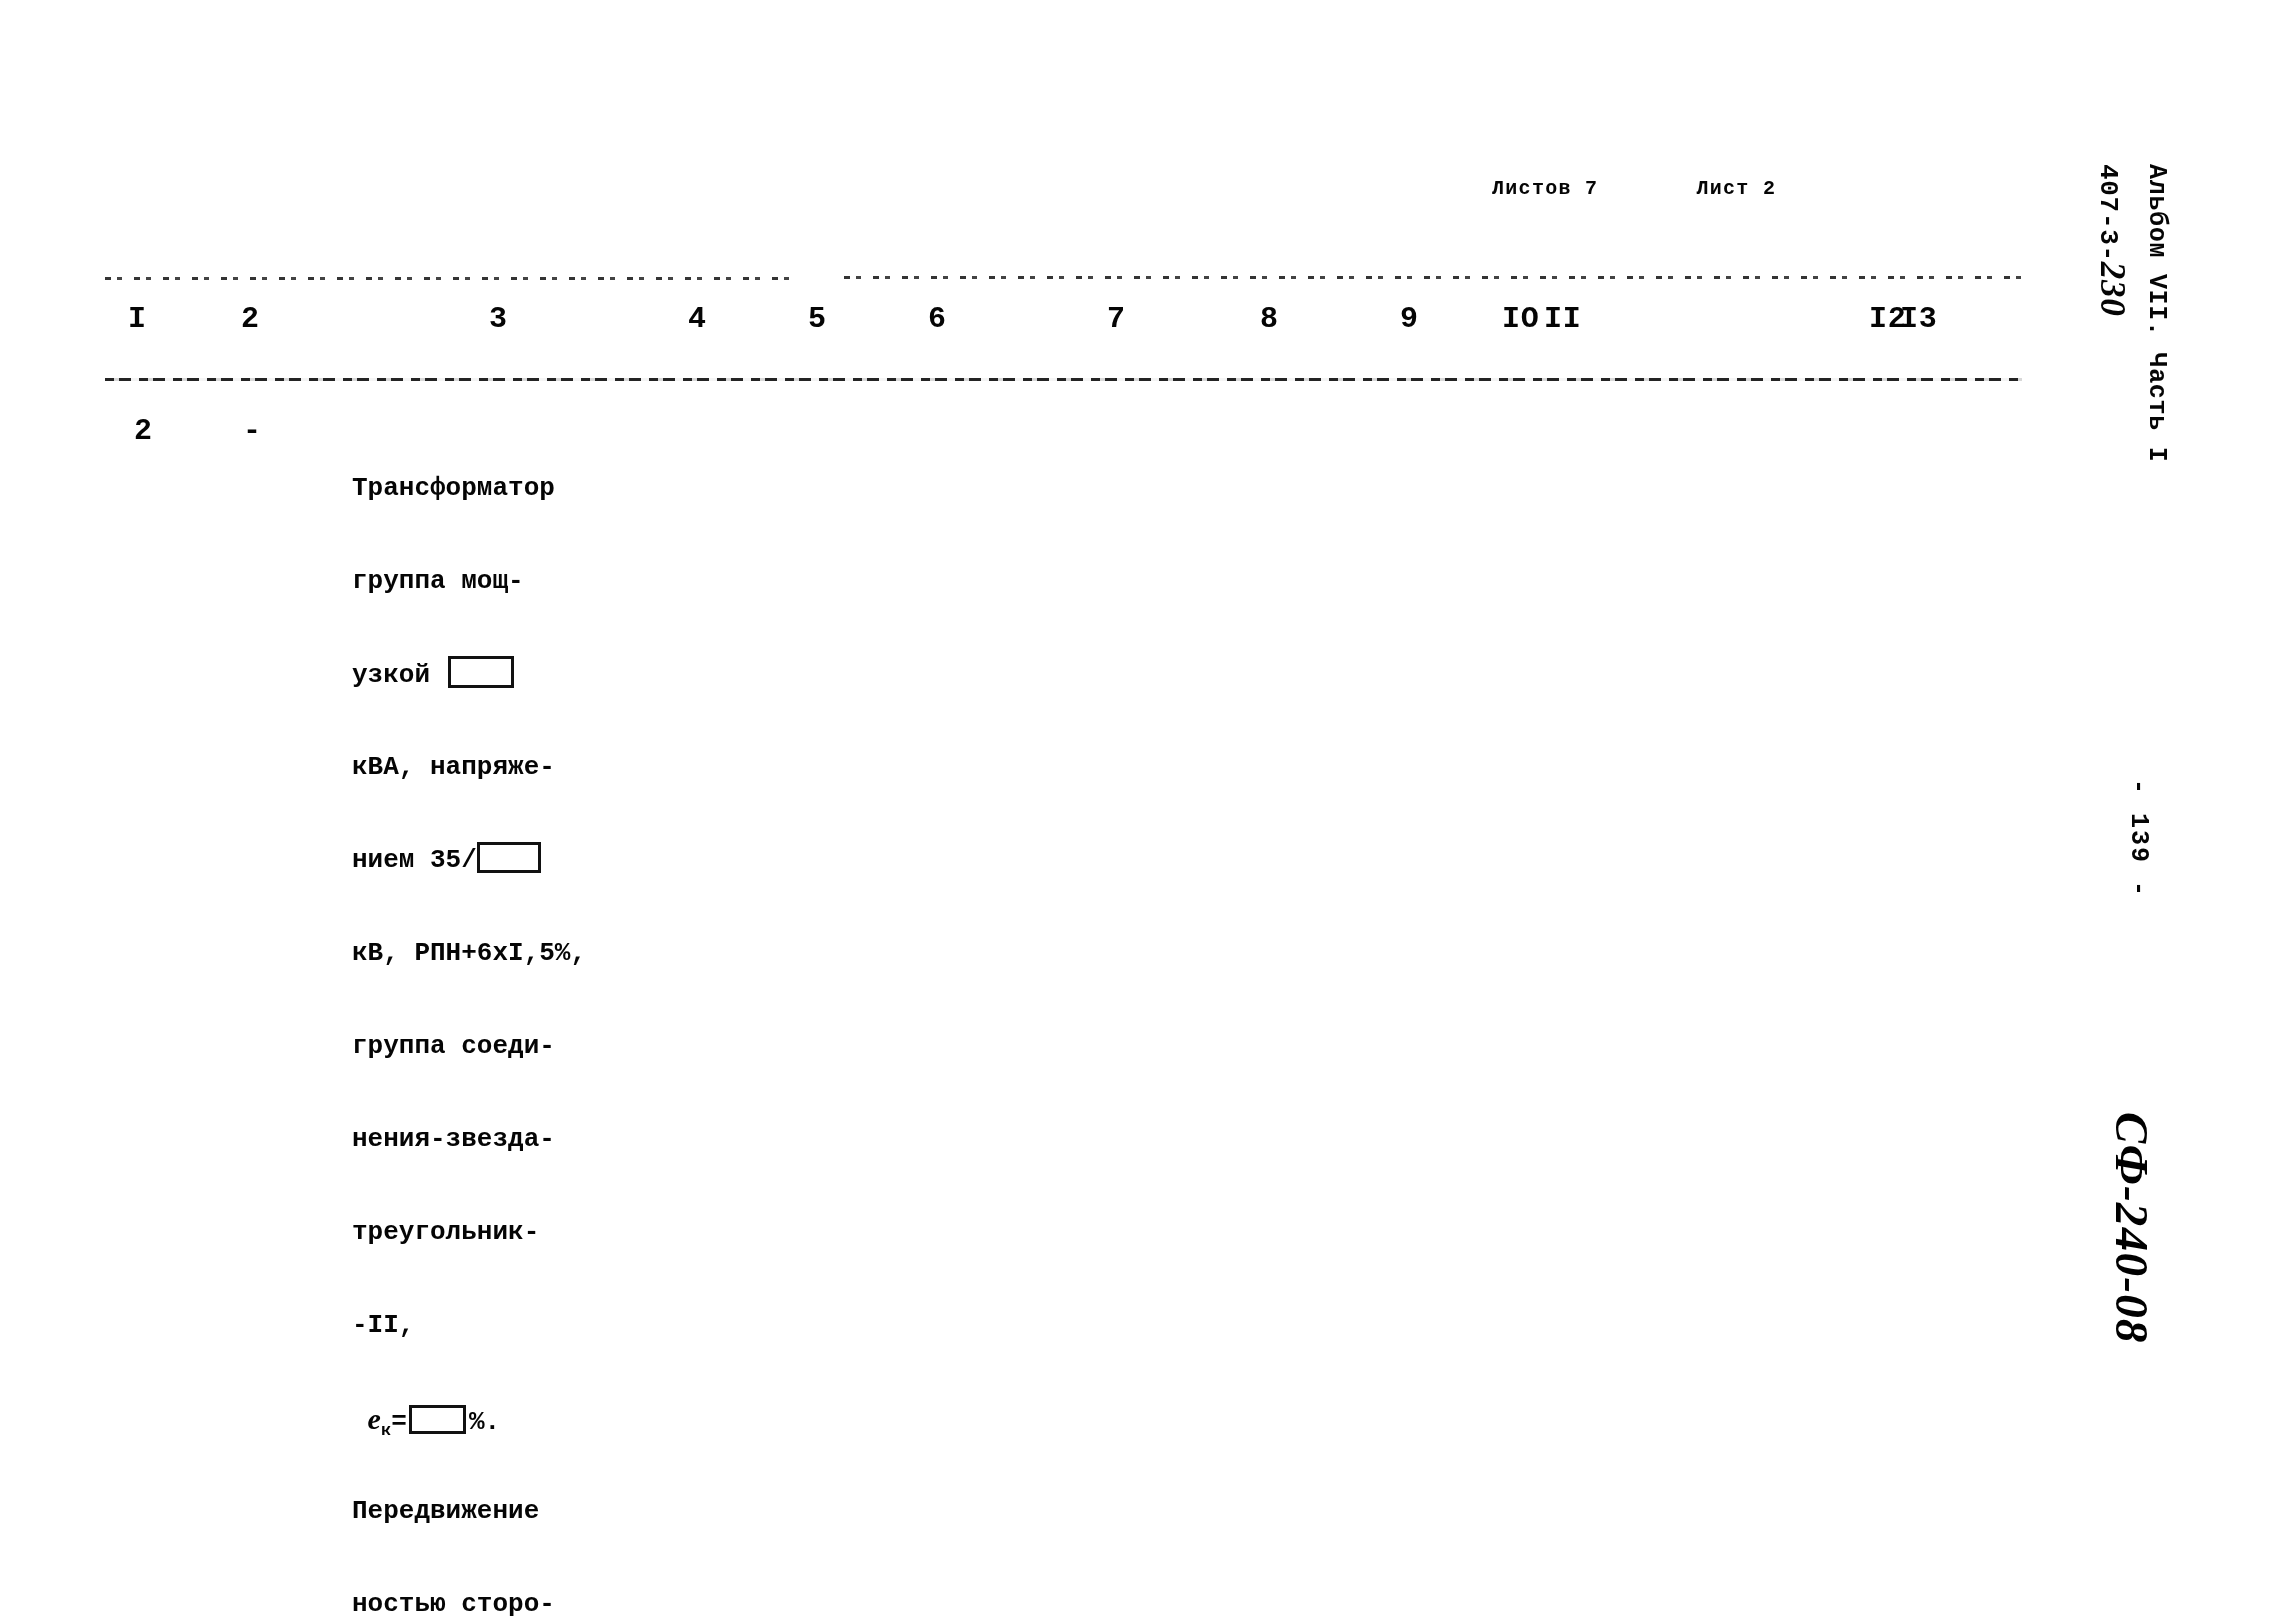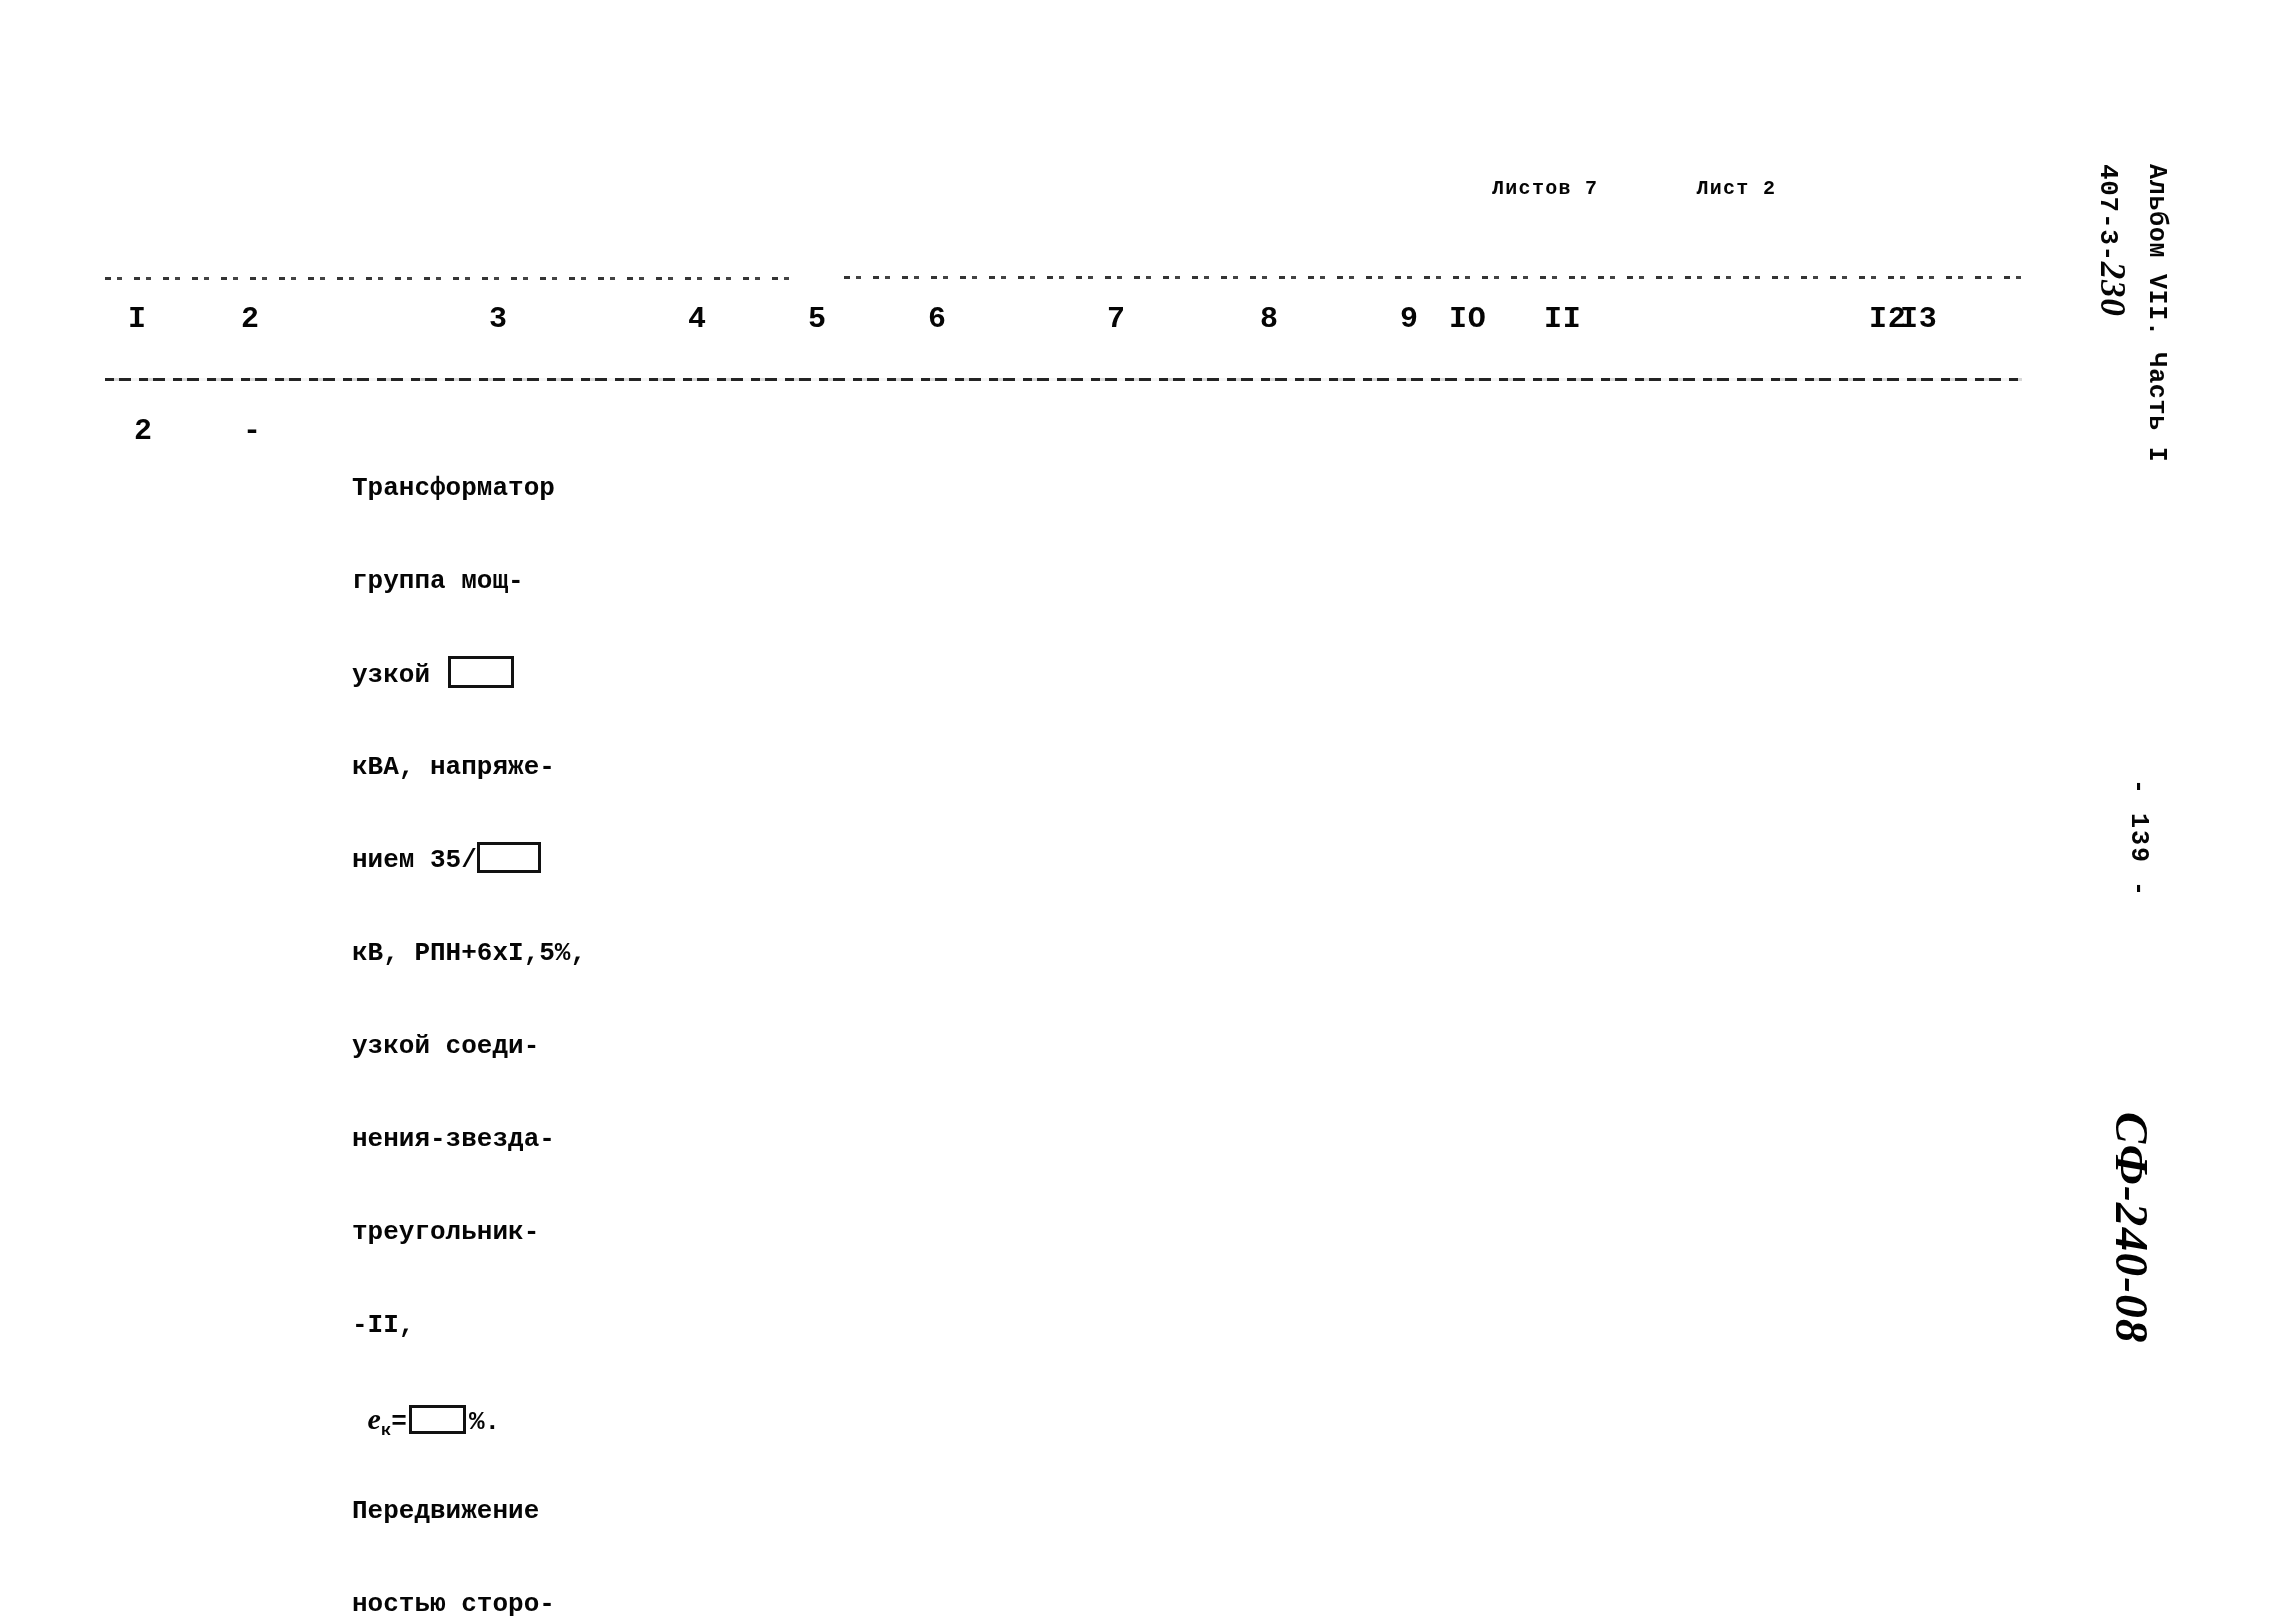--- a/index.html
+++ b/index.html
@@ -160,37 +160,37 @@
 <div class="abs" id="col-headers">
   <span class="colnum tw" style="left:128px">I</span>
   <span class="colnum tw" style="left:241px">2</span>
   <span class="colnum tw" style="left:489px">3</span>
   <span class="colnum tw" style="left:688px">4</span>
   <span class="colnum tw" style="left:808px">5</span>
   <span class="colnum tw" style="left:928px">6</span>
   <span class="colnum tw" style="left:1107px">7</span>
   <span class="colnum tw" style="left:1260px">8</span>
   <span class="colnum tw" style="left:1400px">9</span>
-  <span class="colnum tw" style="left:1449px">IO</span>
+  <span class="colnum tw" style="left:1502px">IO</span>
   <span class="colnum tw" style="left:1544px">II</span>
   <span class="colnum tw" style="left:1869px">I2</span>
   <span class="colnum tw" style="left:1900px">I3</span>
 </div>
 
 <div class="abs tw" id="row-num">2</div>
 <div class="abs tw" id="row-dash">-</div>
 
 <div class="abs tw" id="desc">
   <span class="ln">Трансформатор</span>
   <span class="ln">группа мощ-</span>
   <span class="ln"><span>узкой </span><span class="blank b-pwr"></span></span>
   <span class="ln">кВА, напряже-</span>
   <span class="ln"><span>нием 35/</span><span class="blank b-volt"></span></span>
   <span class="ln">кВ, РПН+6хI,5%,</span>
-  <span class="ln">узкой соеди-</span>
+  <span class="ln">группа соеди-</span>
   <span class="ln">нения-звезда-</span>
   <span class="ln">треугольник-</span>
   <span class="ln">-II,</span>
   <span class="ln">&nbsp;<span class="eital">e</span><span class="sub">к</span><span>=</span><span class="blank b-ek"></span><span>%.</span></span>
   <span class="ln">Передвижение</span>
   <span class="ln">ностью сторо-</span>
   
   
   
   

